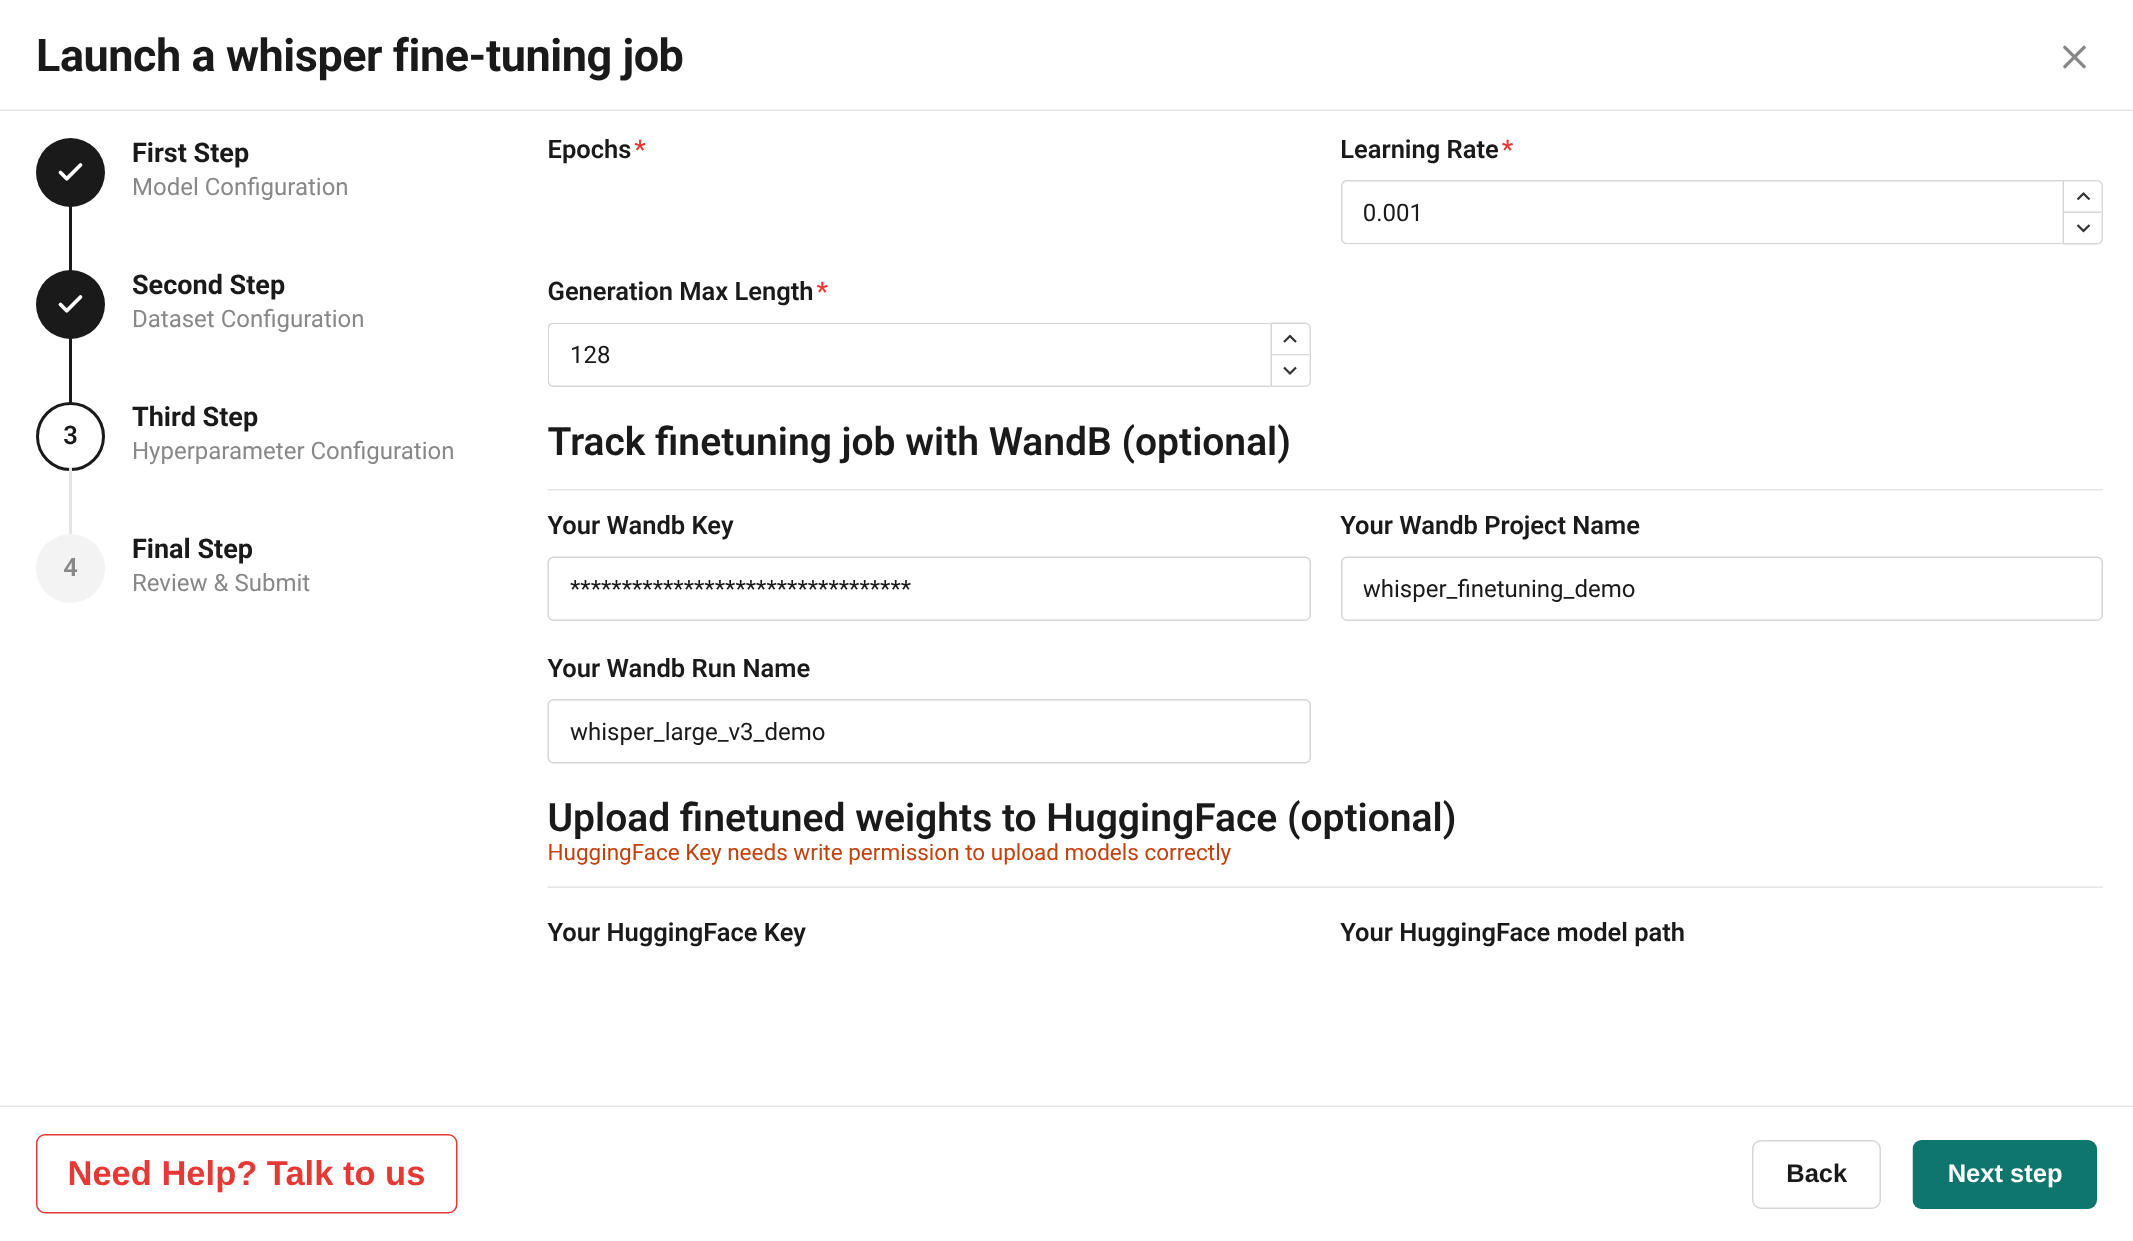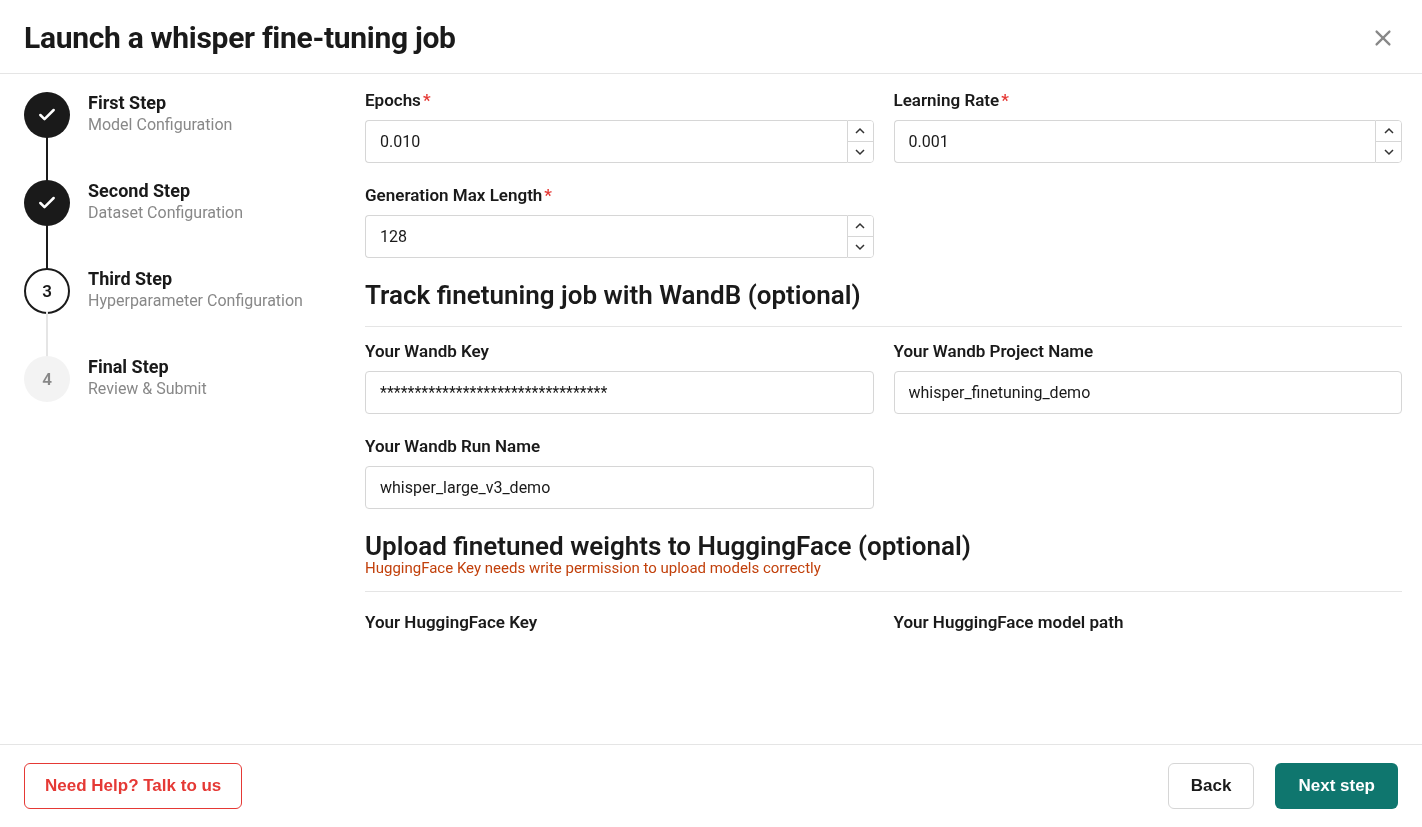--- a/index.html
+++ b/index.html
@@ -186,21 +186,21 @@
   align-items: center;
   padding: 18px 24px;
   border-top: 1px solid #e5e5e5;
 }
 .help-btn {
   background: #fff;
   color: #e53935;
   border: 1px solid #e53935;
   border-radius: 6px;
   padding: 12px 20px;
-  font-size: 17px;
+  font-size: 23px;
   font-weight: 700;
   cursor: pointer;
 }
 .footer-right { display: flex; gap: 21px; }
 .btn {
   border-radius: 6px;
   padding: 12px 22px;
   font-size: 17px;
   font-weight: 700;
   cursor: pointer;
@@ -277,35 +277,20 @@
           <div class="step-title">Final Step</div>
           <div class="step-sub">Review &amp; Submit</div>
         </div>
       </div>
     </div>
 
     <div class="content">
       <div class="form-row">
         <div class="form-group">
           <label class="label"><span>Epochs</span><span class="req">*</span></label>
-          <div class="input-wrap">
-            <input class="input number" value="0.010" style="">
-            <div class="stepper">
-              <button>
-                  <svg viewBox="0 0 10 10" fill="none" stroke="#333" stroke-width="1.5">
-                    <polyline points="1 7 5 3 9 7"></polyline>
-                  </svg>
-                </button>
-              <button>
-                  <svg viewBox="0 0 10 10" fill="none" stroke="#333" stroke-width="1.5">
-                    <polyline points="1 3 5 7 9 3"></polyline>
-                  </svg>
-                </button>
-            </div>
-          </div>
         </div>
         <div class="form-group">
           <label class="label"><span>Learning Rate</span><span class="req">*</span></label>
           <div class="input-wrap">
             <input class="input number" value="0.001" style="">
             <div class="stepper">
               <button>
                   <svg viewBox="0 0 10 10" fill="none" stroke="#333" stroke-width="1.5">
                     <polyline points="1 7 5 3 9 7"></polyline>
                   </svg>

